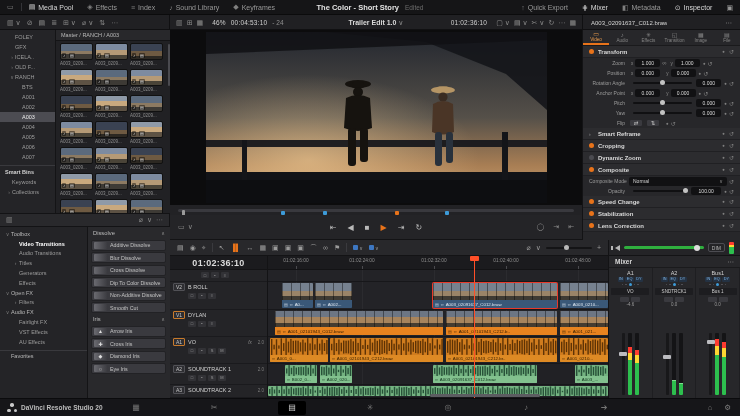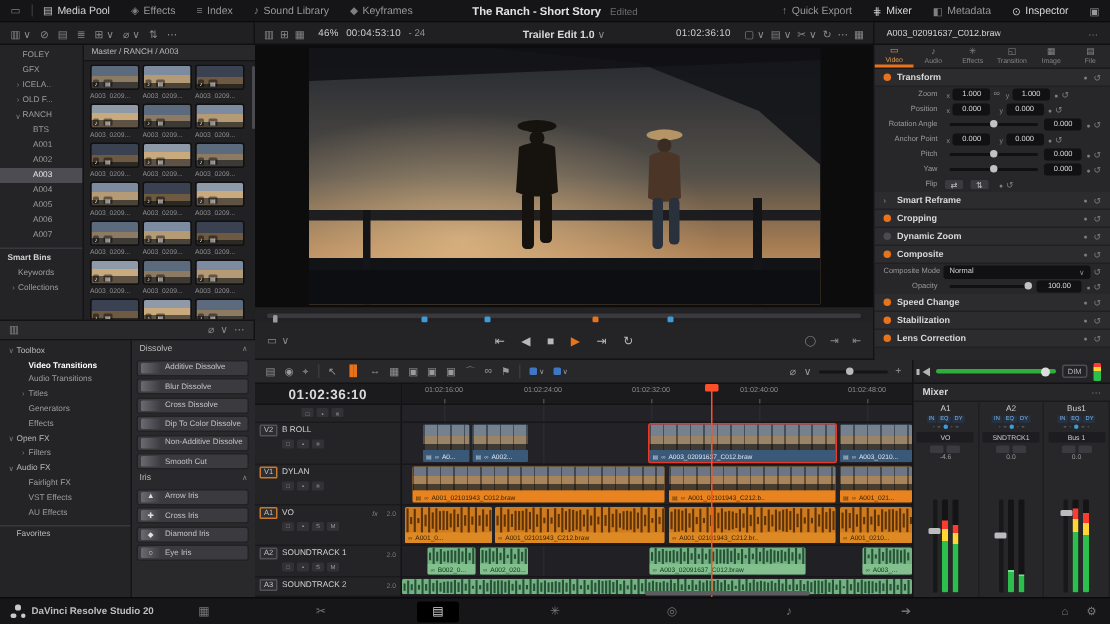--- a/index.html
+++ b/index.html
@@ -228,21 +228,21 @@
         <div class="tb-btn">
           <span class="ic">♪</span>
           <span>Sound Library</span>
         </div>
         <div class="tb-btn">
           <span class="ic">◆</span>
           <span>Keyframes</span>
         </div>
       </div>
     <div class="tb-title">
-      <span class="t">The Ranch - Short Story</span>
+      <span class="t">The Color - Short Story</span>
       <span class="e">Edited</span>
     </div>
     <div class="tb-side" id="tb-right">
         <div class="tb-btn">
           <span class="ic">↑</span>
           <span>Quick Export</span>
         </div>
         <div class="tb-btn on">
           <span class="ic">⋕</span>
           <span>Mixer</span>

